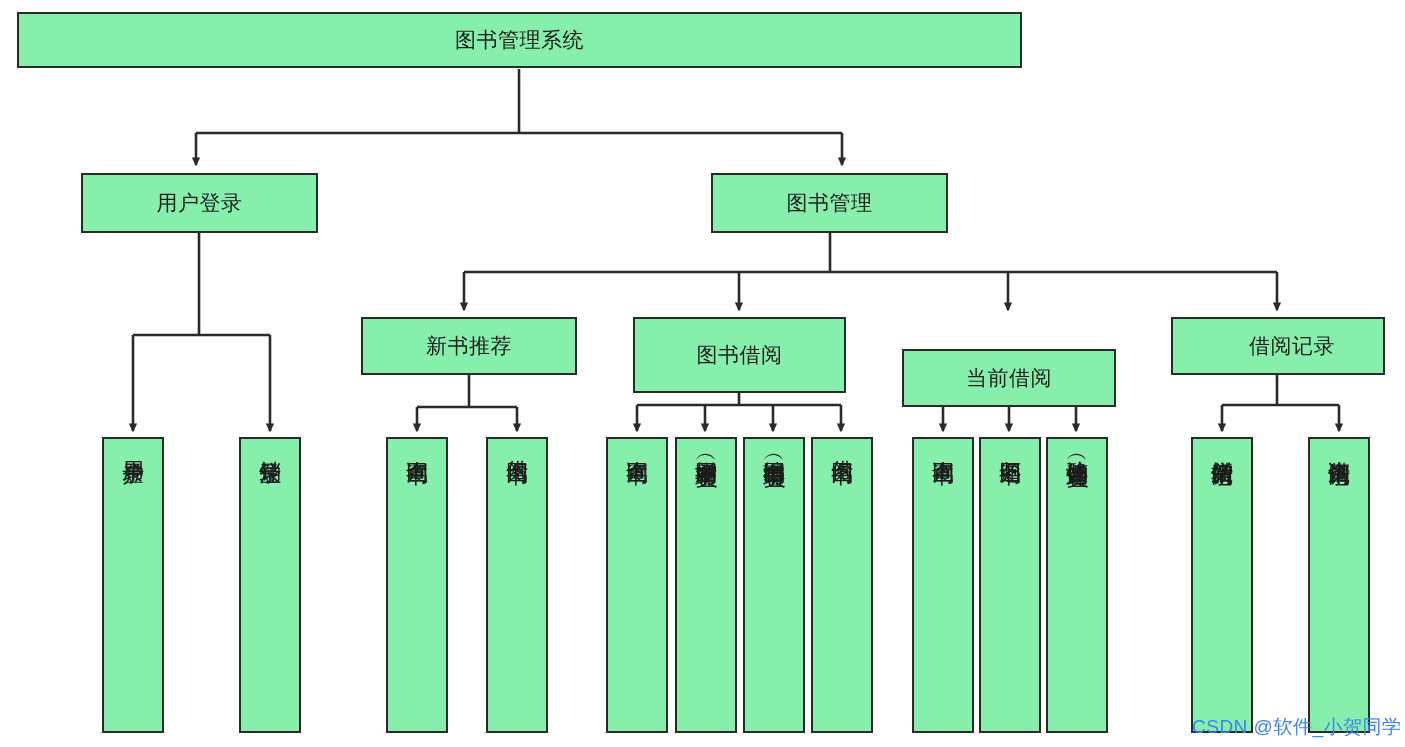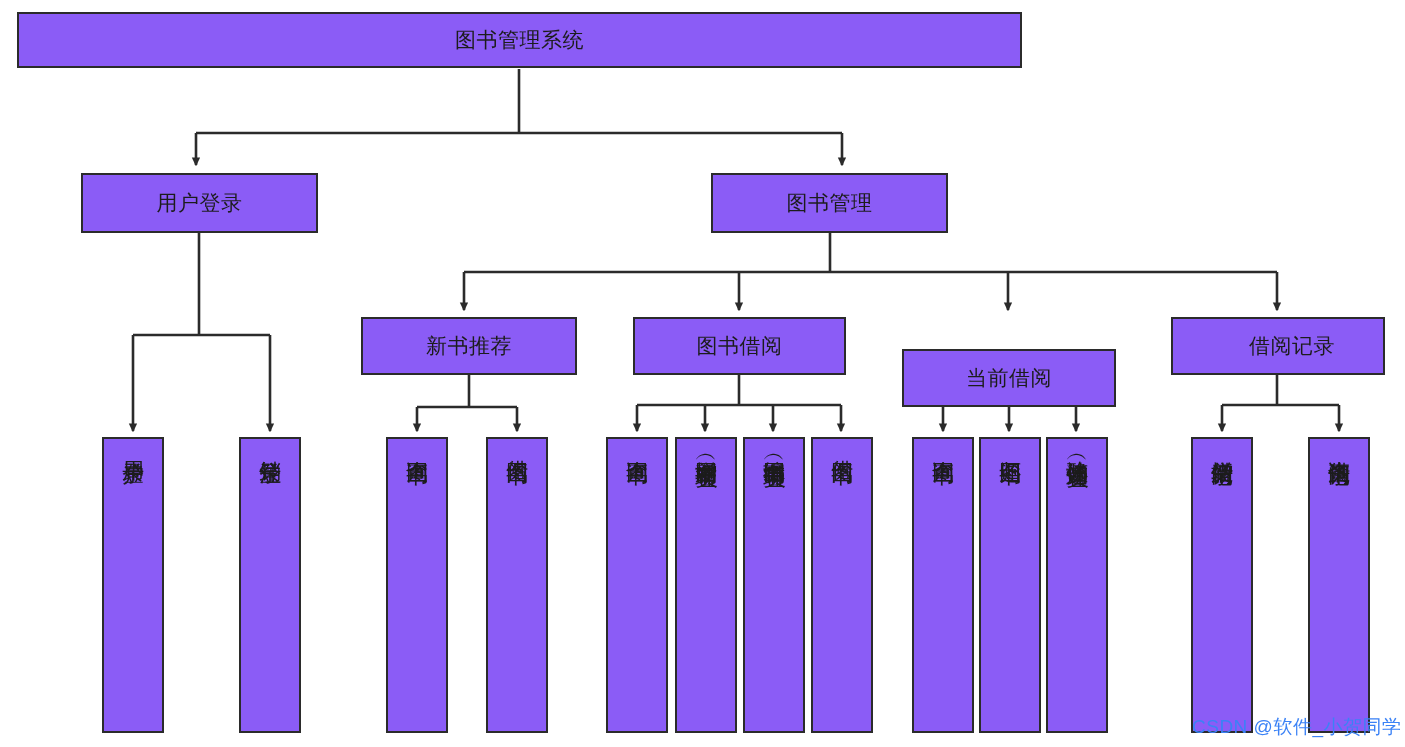--- a/index.html
+++ b/index.html
@@ -23,21 +23,21 @@
     position: absolute;
     left: 0;
     top: 0;
     width: 1405px;
     height: 747px;
     pointer-events: none;
   }
   .node {
     position: absolute;
     box-sizing: border-box;
-    background: #8b5cf6;
+    background: #86efac;
     border: 2px solid #2b2b2b;
     display: flex;
     align-items: center;
     justify-content: center;
     z-index: 2;
   }
   .node .label {
     font-size: 21px;
     line-height: 1.05;
     letter-spacing: 0.5px;
@@ -133,21 +133,21 @@
   </div>
 
   <div class="node" style="left:711px; top:173px; width:237px; height:60px;">
     <span class="label">图书管理</span>
   </div>
 
   <div class="node" style="left:361px; top:317px; width:216px; height:58px;">
     <span class="label">新书推荐</span>
   </div>
 
-  <div class="node" style="left:633px; top:317px; width:213px; height:58px;">
+  <div class="node" style="left:633px; top:317px; width:213px; height:76px;">
     <span class="label">图书借阅</span>
   </div>
 
   <div class="node" style="left:902px; top:317px; width:214px; height:58px;margin-top:32px;">
     <span class="label">当前借阅</span>
   </div>
 
   <div class="node" style="left:1171px; top:317px; width:214px; height:58px;padding-left:28px;">
     <span class="label">借阅记录</span>
   </div>

